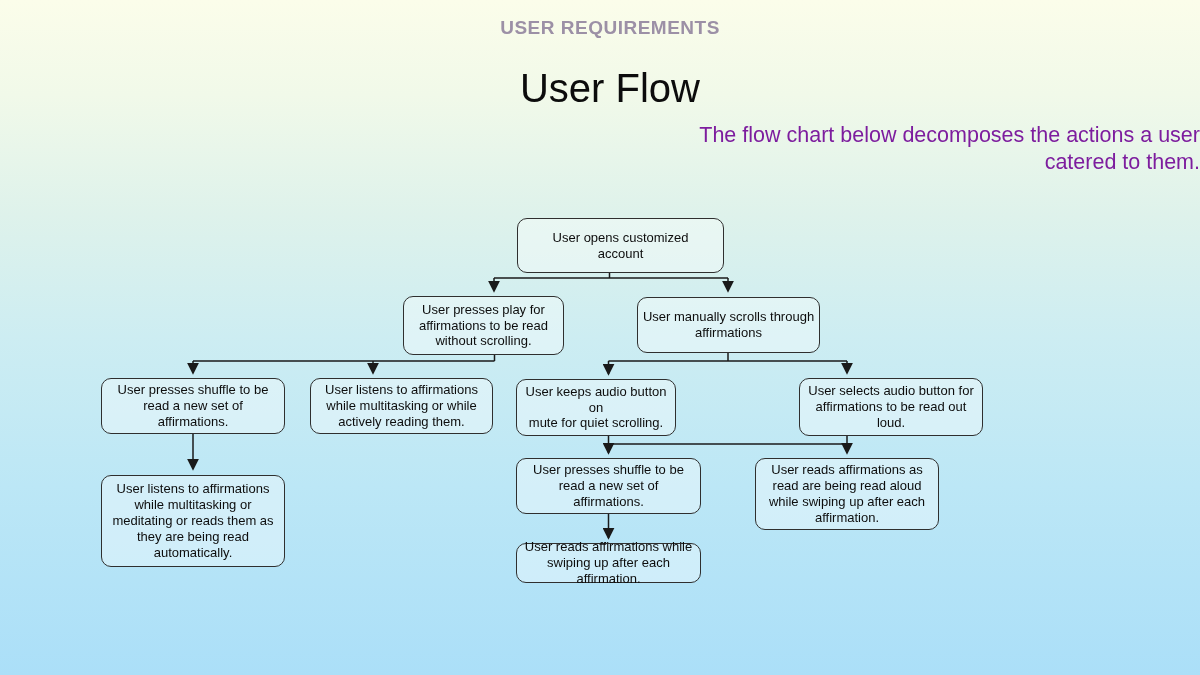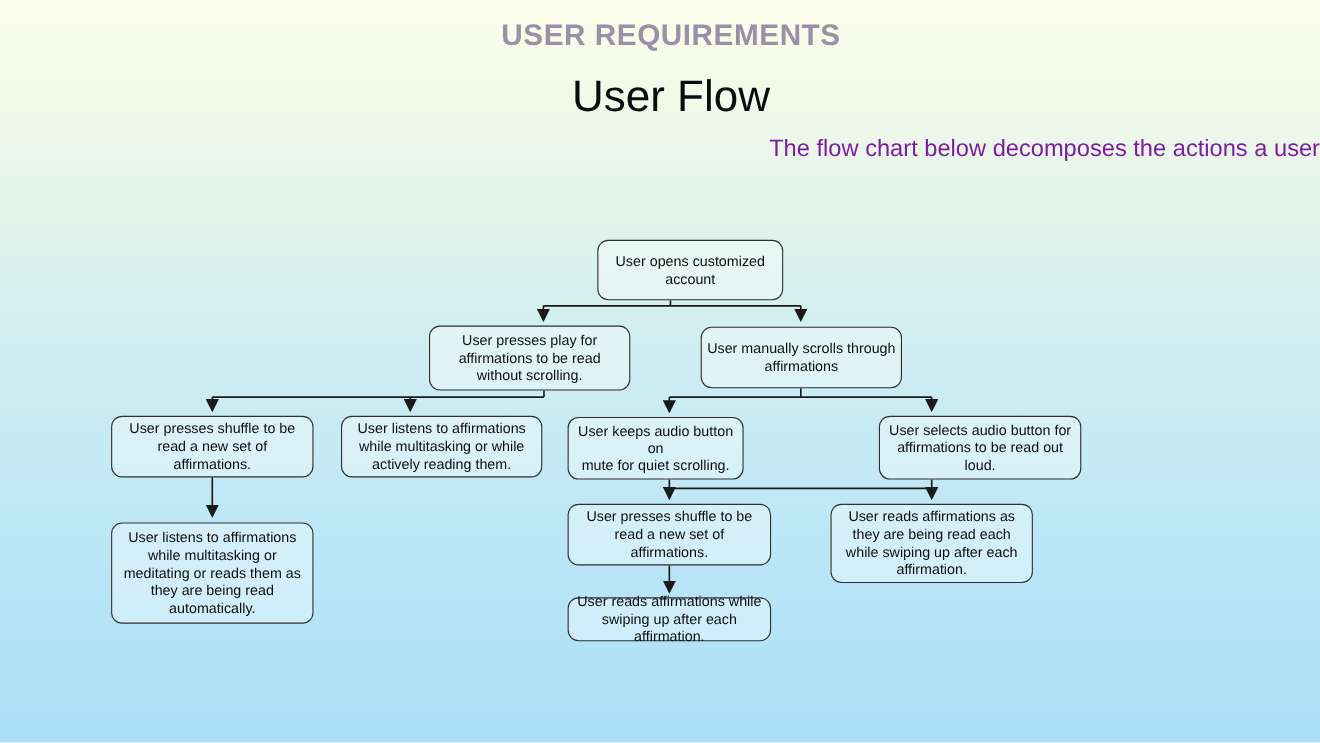--- a/index.html
+++ b/index.html
@@ -6,21 +6,21 @@
   body{font-family:"Liberation Sans","DejaVu Sans",sans-serif;}
   .stage{
     position:relative;
     width:1200px;height:675px;
     overflow:hidden;
     background:linear-gradient(180deg,#fbfdea 0%,#f1f9e9 14%,#def2eb 32%,#cdedf2 50%,#bce7f6 72%,#abdff8 100%);
   }
   .eyebrow{
     position:absolute;top:17px;left:20px;right:0;
     text-align:center;
-    font-size:27px;font-weight:600;letter-spacing:.5px;
+    font-size:19px;font-weight:600;letter-spacing:.5px;
     color:#9c90a6;
   }
   .page-title{
     position:absolute;top:66px;left:20px;right:0;margin:0;
     text-align:center;
     font-size:40px;font-weight:500;
     color:#0c0c0c;
   }
   .subtitle{
     position:absolute;top:122px;left:0;right:0;
@@ -46,20 +46,21 @@
 </head>
 <body>
 
 <div class="stage">
 
   <div class="eyebrow">USER REQUIREMENTS</div>
   <h1 class="page-title">User Flow</h1>
 
   <div class="subtitle">
     <div>The flow chart below decomposes the actions a user</div>
+    <div>catered to them.</div>
   </div>
 
   <svg class="connectors" viewBox="0 0 1200 675" xmlns="http://www.w3.org/2000/svg">
     <defs>
       <marker id="arrow" viewBox="0 0 10 10" refX="8.5" refY="5" markerWidth="8" markerHeight="8" orient="auto">
         <path d="M0,0 L10,5 L0,10 z" fill="#1a1a1a"></path>
       </marker>
     </defs>
     <g stroke="#1a1a1a" stroke-width="1.5" fill="none">
 
@@ -81,24 +82,24 @@
       <path d="M193,434 L193,469" marker-end="url(#arrow)"></path>
 
       <path d="M608.5,444 L847,444"></path>
       <path d="M608.5,436 L608.5,453" marker-end="url(#arrow)"></path>
       <path d="M847,436 L847,453" marker-end="url(#arrow)"></path>
 
       <path d="M608.5,514 L608.5,538" marker-end="url(#arrow)"></path>
     </g>
   </svg>
 
-  <div class="node" style="left:543px;top:218px;width:169px;height:55px">User opens customized
+  <div class="node" style="left:517px;top:218px;width:207px;height:55px">User opens customized
 account</div>
 
-  <div class="node" style="left:390px;top:296px;width:183px;height:59px">User presses play for
+  <div class="node" style="left:403px;top:296px;width:161px;height:59px">User presses play for
 affirmations to be read
 without scrolling.</div>
 
   <div class="node" style="left:637px;top:297px;width:183px;height:56px;padding:19px 1px">User manually scrolls through
 affirmations</div>
 
   <div class="node" style="left:101px;top:378px;width:184px;height:56px">User presses shuffle to be
 read a new set of
 affirmations.</div>
 
@@ -117,21 +118,21 @@
 while multitasking or
 meditating or reads them as
 they are being read
 automatically.</div>
 
   <div class="node" style="left:516px;top:458px;width:185px;height:56px">User presses shuffle to be
 read a new set of
 affirmations.</div>
 
   <div class="node" style="left:755px;top:458px;width:184px;height:72px">User reads affirmations as
-they are being read each
+read are being read aloud
 while swiping up after each
 affirmation.</div>
 
   <div class="node" style="left:516px;top:543px;width:185px;height:40px;padding:3px 1px">User reads affirmations while
 swiping up after each
 affirmation.</div>
 
 </div>
 
 </body></html>

